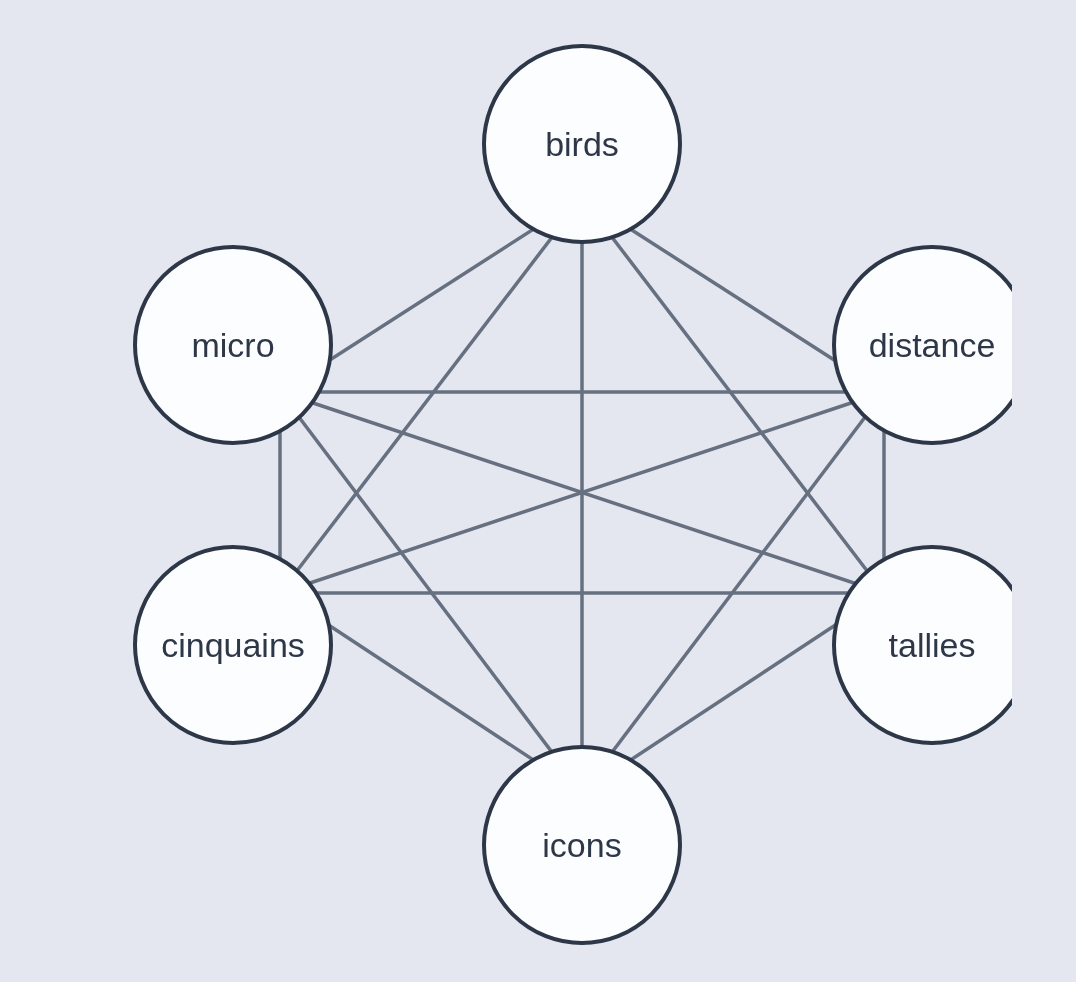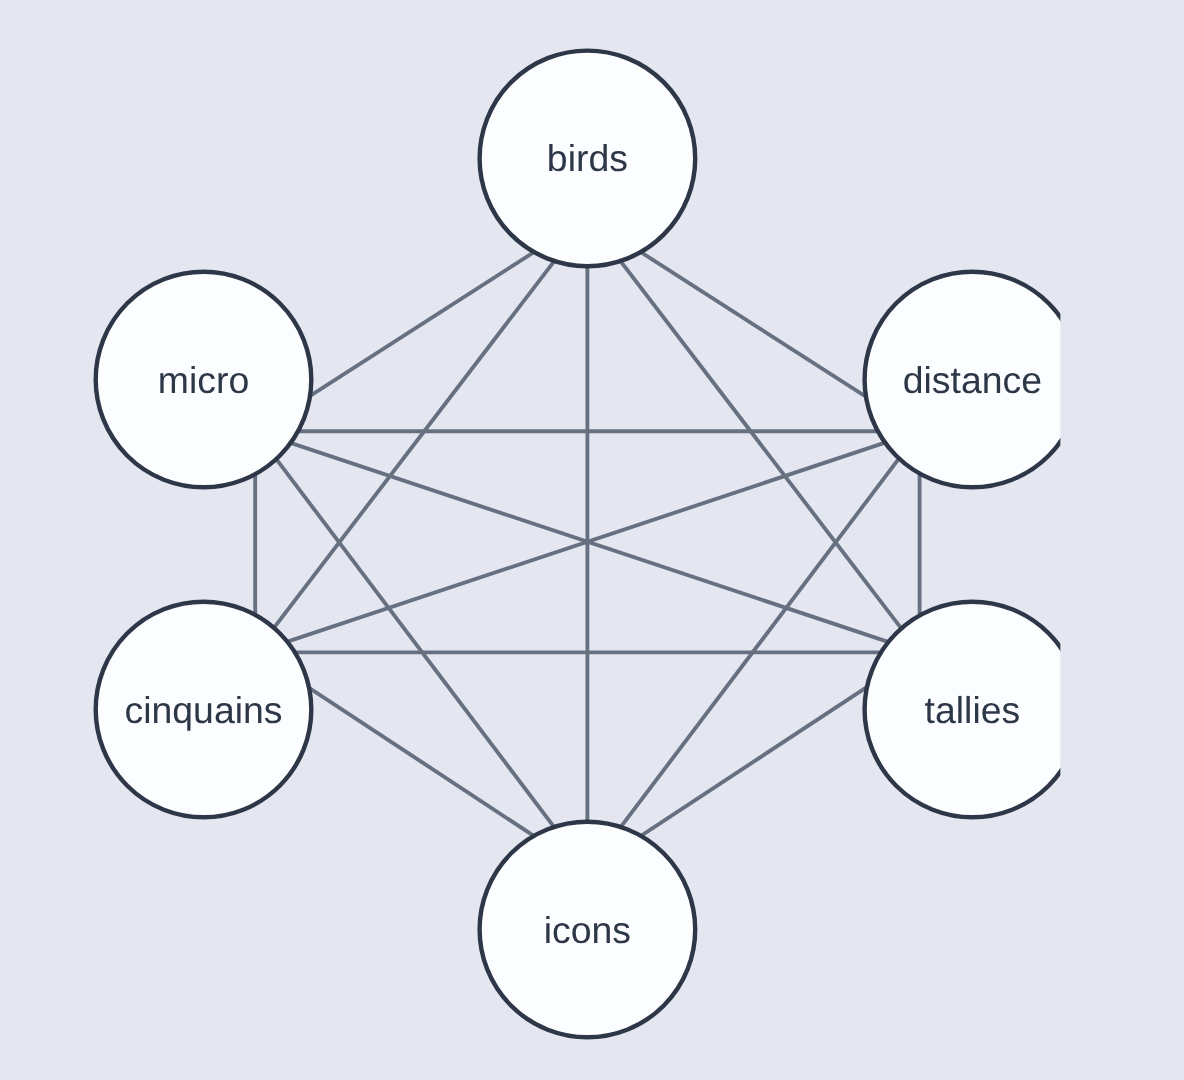--- a/index.html
+++ b/index.html
@@ -7,20 +7,21 @@
     padding: 0;
   }
   body {
     font-family: "Liberation Sans", sans-serif;
   }
   .stage {
     position: relative;
     width: 964px;
     height: 982px;
     overflow: hidden;
+    margin-left: 48px;
   }
   svg {
     display: block;
   }
   svg text {
     font-family: "Liberation Sans", sans-serif;
     text-anchor: middle;
     user-select: none;
   }
 </style>

